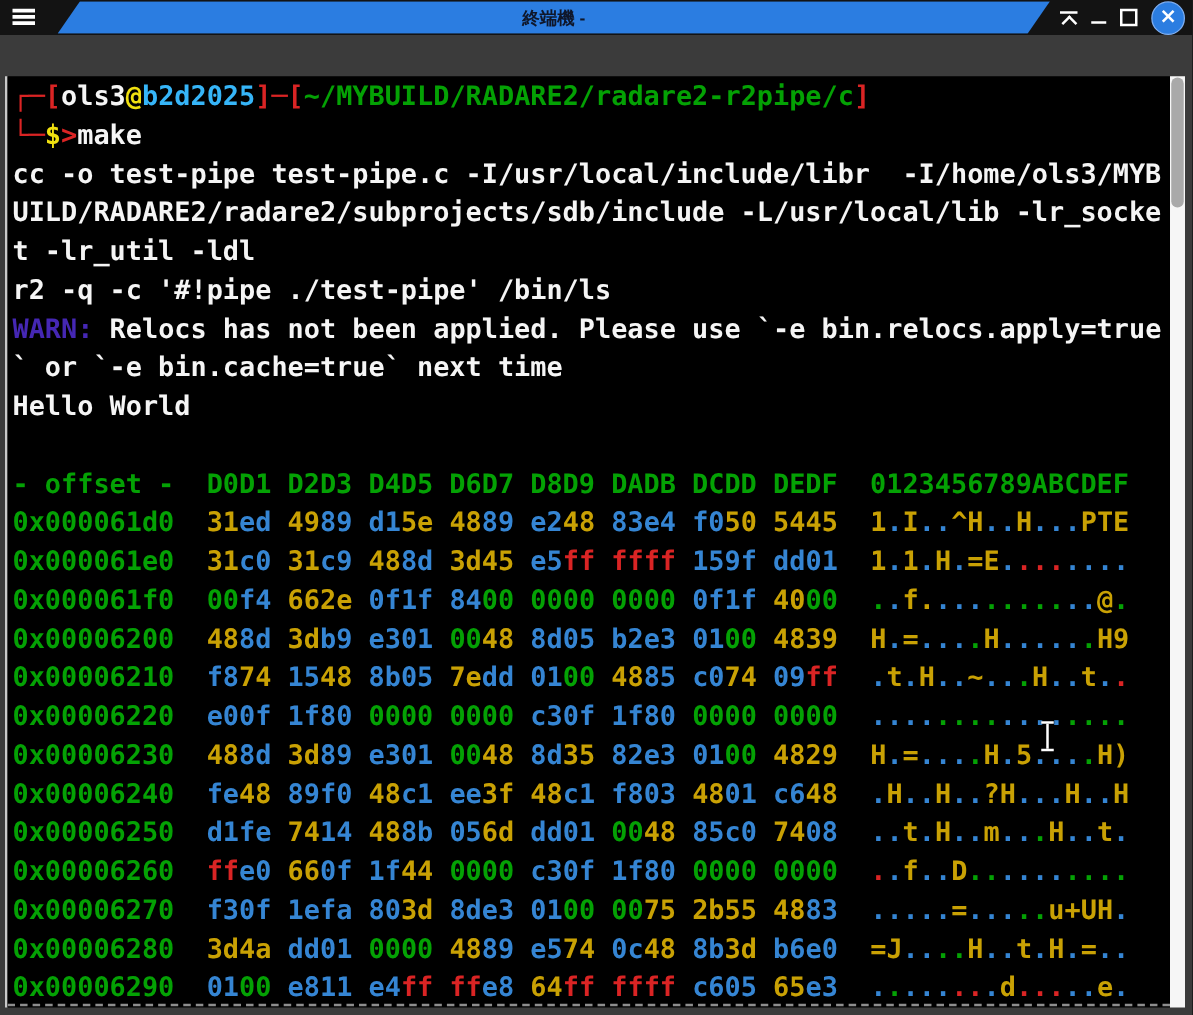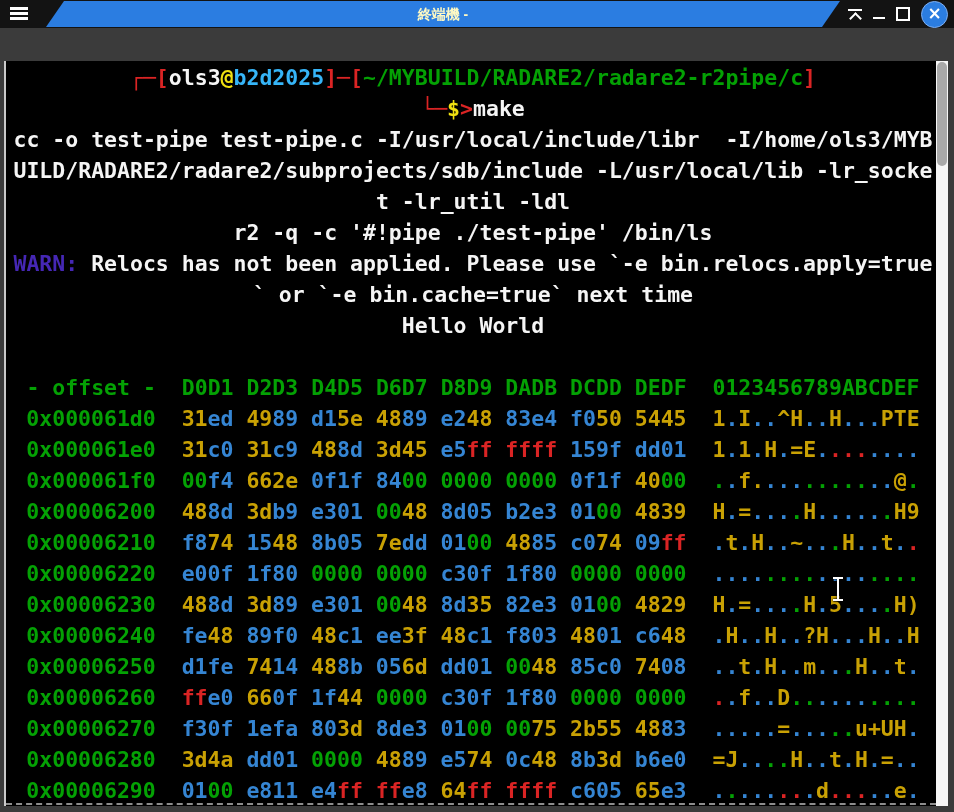--- a/index.html
+++ b/index.html
@@ -5,41 +5,41 @@
   html,body{margin:0;padding:0;}
   body{width:954px;height:812px;overflow:hidden;position:relative;background:#3b3b3b;}
   .window{position:absolute;inset:0;}
   
   .titlebar{position:absolute;top:0;left:0;right:0;height:28px;background:#131313;}
   .hamburger{position:absolute;left:10px;top:7px;width:18px;height:3px;background:#fff;
     box-shadow:0 5px 0 #fff,0 10px 0 #fff;}
   .title-shape{position:absolute;left:46px;right:114px;top:1px;height:26px;background:var(--titleBlue);
     clip-path:polygon(18px 0,100% 0,calc(100% - 18px) 100%,0 100%);
     display:flex;align-items:center;justify-content:center;}
-  .title-text{color:#fef9c3;font:bold 14px/1 "Liberation Sans",sans-serif;}
+  .title-text{color:#0f172a;font:bold 14px/1 "Liberation Sans",sans-serif;}
   .controls{position:absolute;right:6px;top:0;height:28px;display:flex;align-items:center;gap:11px;}
   .shade-icon{width:14px;height:13px;position:relative;}
   .shade-icon::before{content:"";position:absolute;top:1px;left:0;width:14px;height:2px;background:#fff;}
   .shade-icon::after{content:"";position:absolute;left:3px;top:6px;width:7px;height:7px;
     border-left:2px solid #fff;border-top:2px solid #fff;transform:rotate(45deg);}
   .min-icon{width:12px;height:2px;background:#fff;margin-top:7px;}
   .max-icon{width:10px;height:10px;border:2px solid #fff;}
   .close-btn{width:25px;height:25px;border-radius:50%;background:var(--titleBlue);
     border:1px solid #7eaef0;display:flex;align-items:center;justify-content:center;}
   .close-x{color:#fff;font:bold 17px/1 "DejaVu Sans",sans-serif;margin-top:-2px;}
   
   .menubar{position:absolute;top:28px;left:0;right:0;height:32px;background:#d8d4d0;
     border-bottom:1px solid #7d7d7d;display:flex;align-items:center;padding-left:11px;gap:28px;
     font:17px "Liberation Sans",sans-serif;color:#0b0b0b;}
   .menu-item{white-space:nowrap;}
   
   .left-bevel{position:absolute;left:4px;top:61px;width:2px;bottom:6px;background:#c9c9c9;}
   .terminal{position:absolute;top:61px;left:6px;right:18px;bottom:6px;background:#000;overflow:hidden;}
   #term{margin:0;padding:1px 0 0 4px;font:bold 21.5px/31px "DejaVu Sans Mono",monospace;
-    white-space:pre;color:var(--white);text-align:center;}
+    white-space:pre;color:var(--white);}
   .cw{color:var(--white);} .cg{color:var(--green);} .cy{color:var(--yellow);}
   .cb{color:var(--blue);}  .cr{color:var(--red);}   .cp{color:var(--purple);}
   .cbb{color:var(--brightBlue);} .cpy{color:var(--promptYellow);}
   .dashed{position:absolute;left:0;right:0;bottom:1px;border-top:2px dashed #8e8e8e;}
   
   .scrollbar{position:absolute;top:61px;right:6px;width:12px;bottom:6px;background:#f6f6f6;}
   .thumb{position:absolute;top:1px;left:1px;right:1px;height:104px;background:#a9a9a9;border-radius:6px;}
   
   .ibeam{position:absolute;left:832px;top:577px;width:12px;height:24px;filter:drop-shadow(0 0 1px #000);}
   .ibeam .stem{position:absolute;left:5px;top:2px;width:2px;height:20px;background:#fff;}

